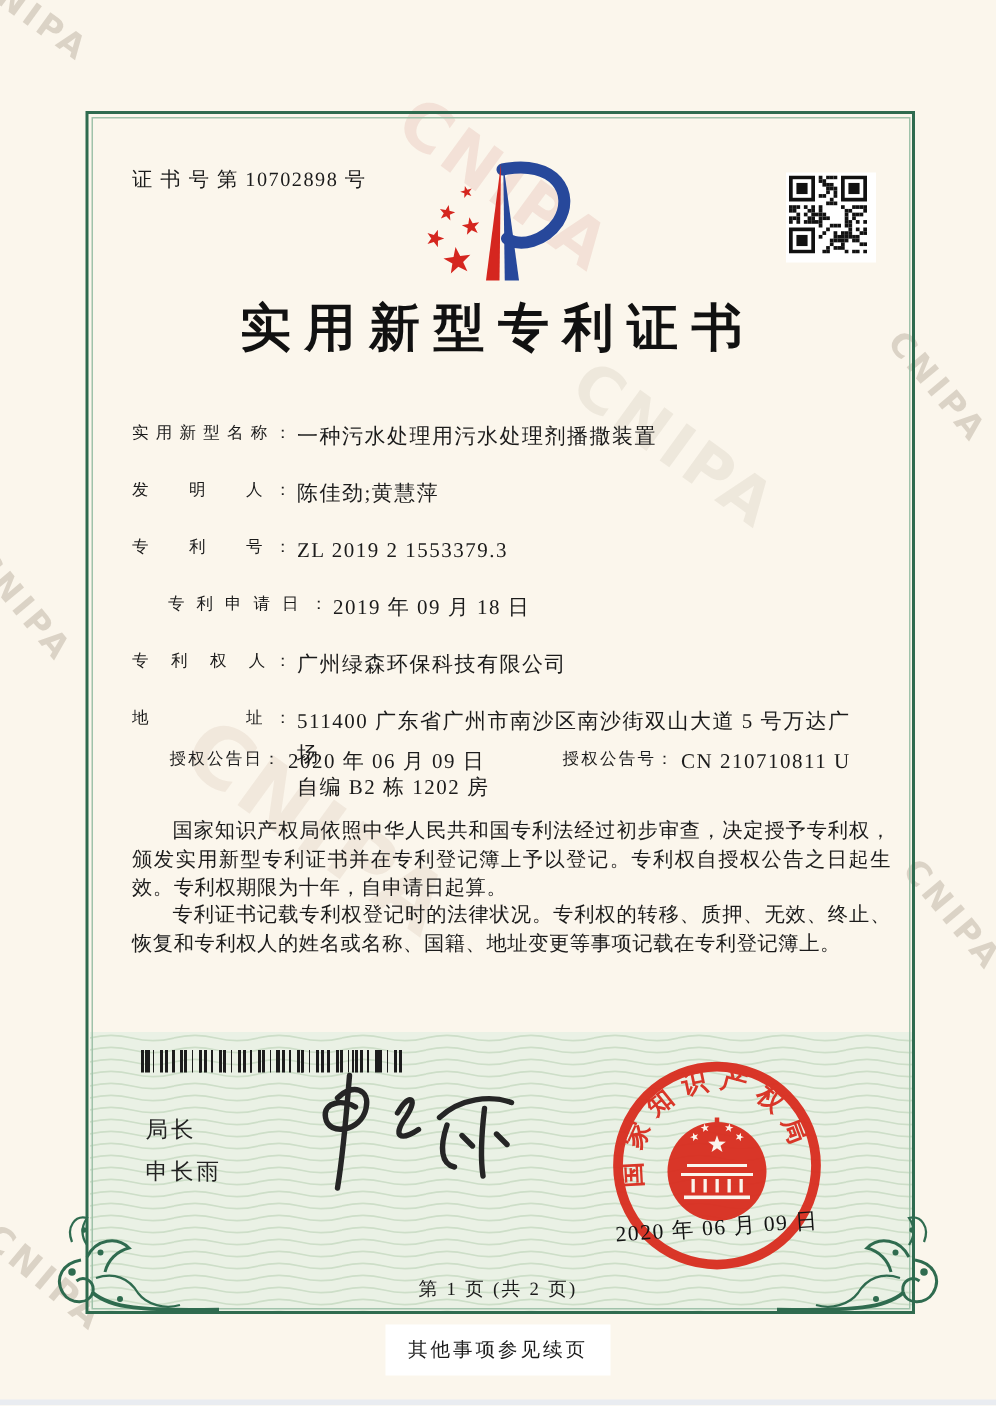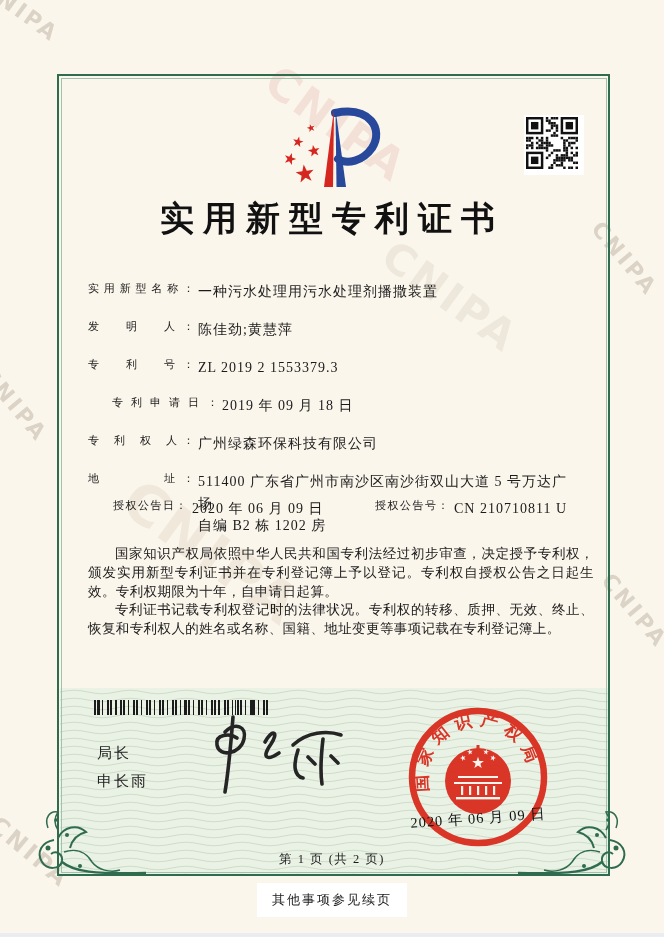--- a/index.html
+++ b/index.html
@@ -96,20 +96,21 @@
       </defs>
       <rect width="548" height="186" fill="#eaf1e5"></rect>
       <rect width="548" height="186" fill="url(#wavep)"></rect>
     </svg>
   </div>
 
   <div class="frame">
     <div class="frame-inner"></div>
   </div>
 
+  <div class="cert-no">证 书 号 第 10702898 号</div>
 
   <svg class="logo" viewBox="0 0 140 92">
     <defs>
       <path id="star" d="M0,-10 L2.35,-3.24 L9.51,-3.09 L3.80,1.24 L5.88,8.09 L0,4 L-5.88,8.09 L-3.80,1.24 L-9.51,-3.09 L-2.35,-3.24 Z"></path>
     </defs>
     <path d="M67,10 C102,3 116,26 104,45 C95,58 79,62 70,56" fill="none" stroke="#27489b" stroke-width="8" stroke-linecap="round"></path>
     <polygon points="66,6 56,84 65,84" fill="#d5261f"></polygon>
     <polygon points="67.5,6 68.5,84 78,84" fill="#27489b"></polygon>
     <g fill="#d5261f">
       <use href="#star" transform="translate(43,25) scale(0.42) rotate(-15)"></use>

